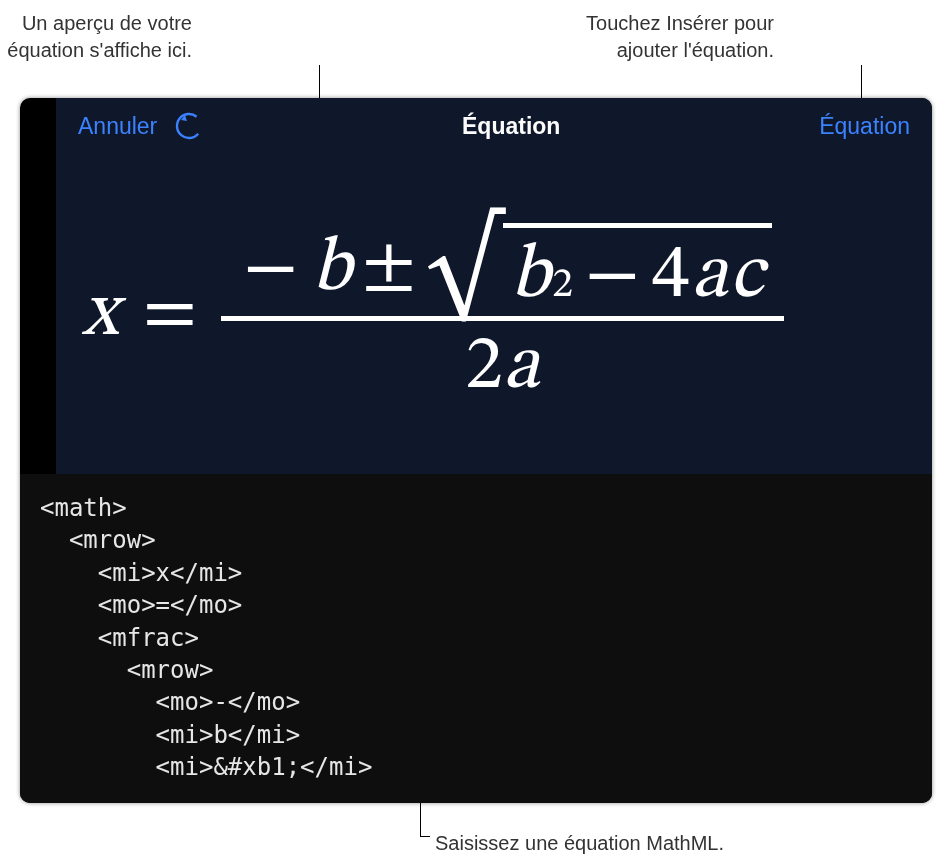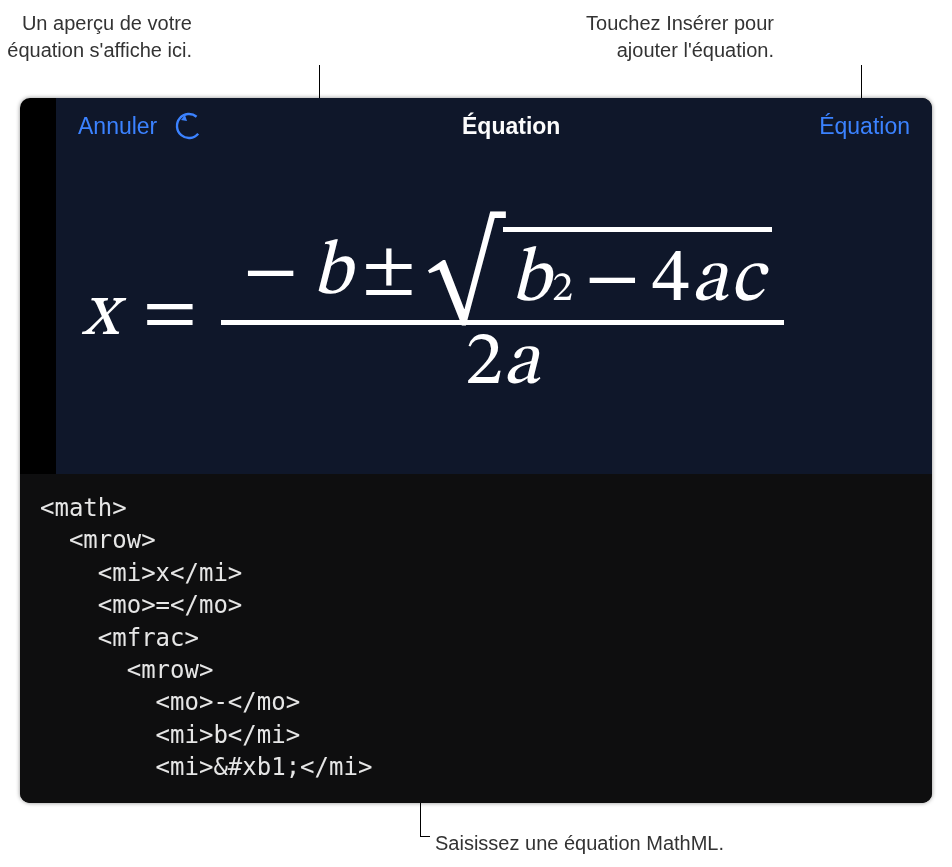--- a/index.html
+++ b/index.html
@@ -92,21 +92,21 @@
     line-height: 1;
   }
   .eq-row { display:flex; align-items:center; gap:24px;}
   .eq-x  { }
   .eq-eq { font-style:normal; }
   .frac {
     display:flex; flex-direction:column; align-items:center;
   }
   .frac .num, .frac .den { padding: 2px 12px; white-space:nowrap;}
   .frac .bar { width:100%; height:5px; background:#fff; }
-  .frac .den { padding-top:0;}
+  .frac .den { padding-top:8px;}
   .num-row { display:flex; align-items:center; gap:4px;}
   .pm { font-style:normal; padding:0 6px;}
   .rad {
     display:flex; align-items:flex-end;
   }
   .rad-sign { font-style:normal; font-size:96px; line-height:0.8; transform:translateY(-4px);}
   .rad-body {
     border-top:5px solid #fff;
     padding: 10px 8px 0 8px;
     display:flex; align-items:baseline; gap:2px;

